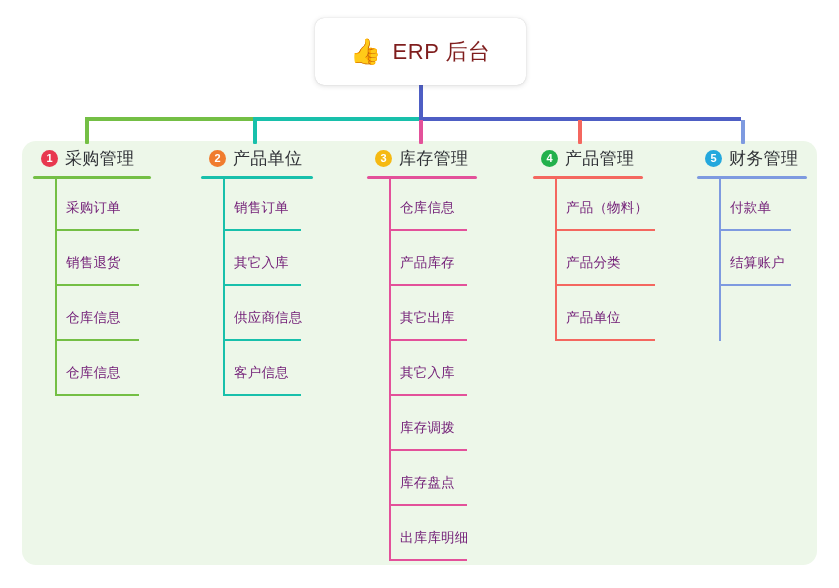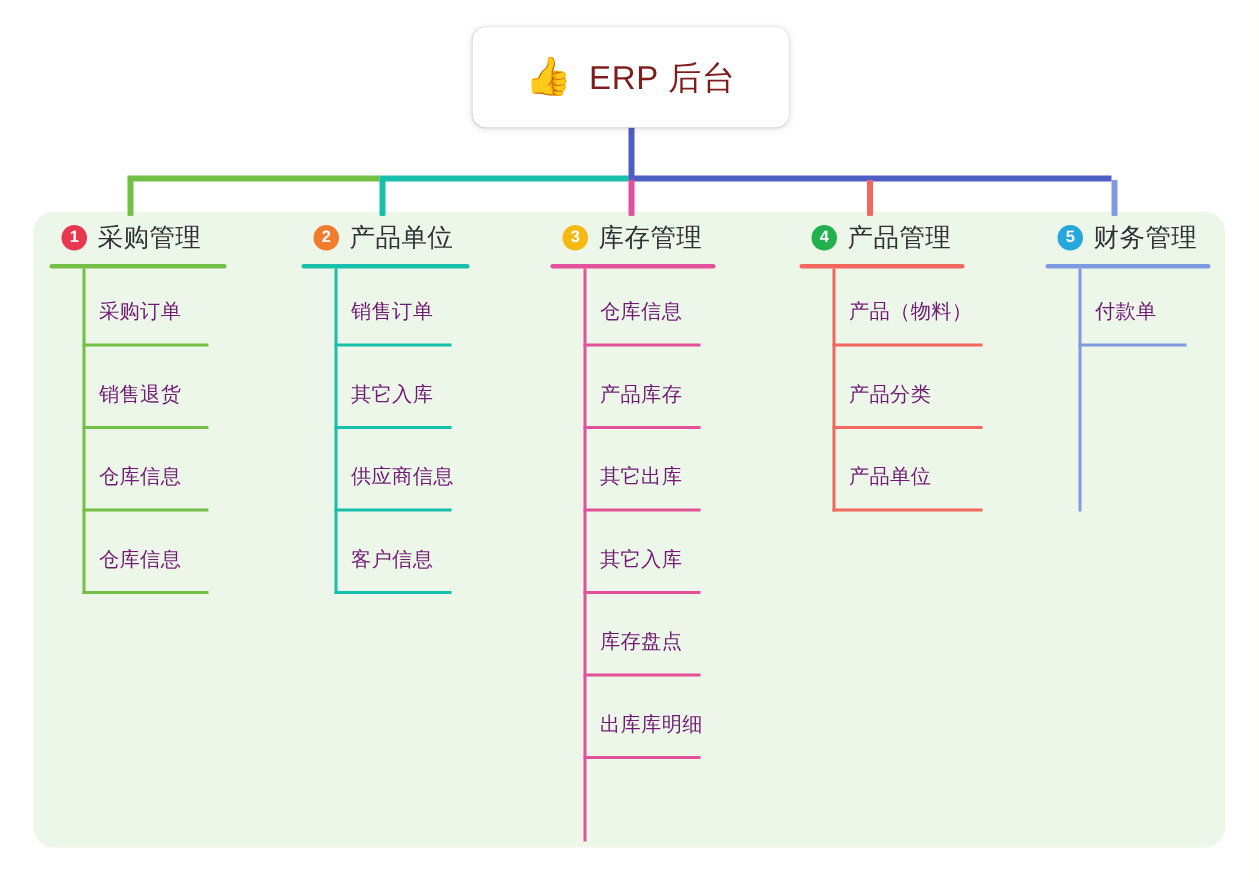--- a/index.html
+++ b/index.html
@@ -224,20 +224,24 @@
           </div>
           <div class="leaf">
             <span class="leaf-label">其它出库</span>
             <div class="leaf-rule" style="width: 78px; background: rgb(227, 81, 154);"></div>
           </div>
           <div class="leaf">
             <span class="leaf-label">其它入库</span>
             <div class="leaf-rule" style="width: 78px; background: rgb(227, 81, 154);"></div>
           </div>
           <div class="leaf">
+            <span class="leaf-label">库存调拨</span>
+            <div class="leaf-rule" style="width: 78px; background: rgb(227, 81, 154);"></div>
+          </div>
+          <div class="leaf">
             <span class="leaf-label">库存盘点</span>
             <div class="leaf-rule" style="width: 78px; background: rgb(227, 81, 154);"></div>
           </div>
           <div class="leaf">
             <span class="leaf-label">出库库明细</span>
             <div class="leaf-rule" style="width: 78px; background: rgb(227, 81, 154);"></div>
           </div>
         </div>
       </div>
       <div class="column" style="left: 533px; top: 146px;">
@@ -267,17 +271,21 @@
           <span class="badge" style="background: rgb(36, 168, 221);">5</span>
           <span class="col-title">财务管理</span>
         </div>
         <div class="col-rule" style="width: 110px; background: rgb(126, 154, 224);"></div>
         <div class="leaves">
           <div class="spine" style="background: rgb(126, 154, 224); height: 162px;"></div>
           <div class="leaf">
             <span class="leaf-label">付款单</span>
             <div class="leaf-rule" style="width: 72px; background: rgb(126, 154, 224);"></div>
           </div>
+          <div class="leaf">
+            <span class="leaf-label">结算账户</span>
+            <div class="leaf-rule" style="width: 72px; background: rgb(126, 154, 224);"></div>
+          </div>
         </div>
       </div>
     </div>
 
 </div>
 
 </body></html>

